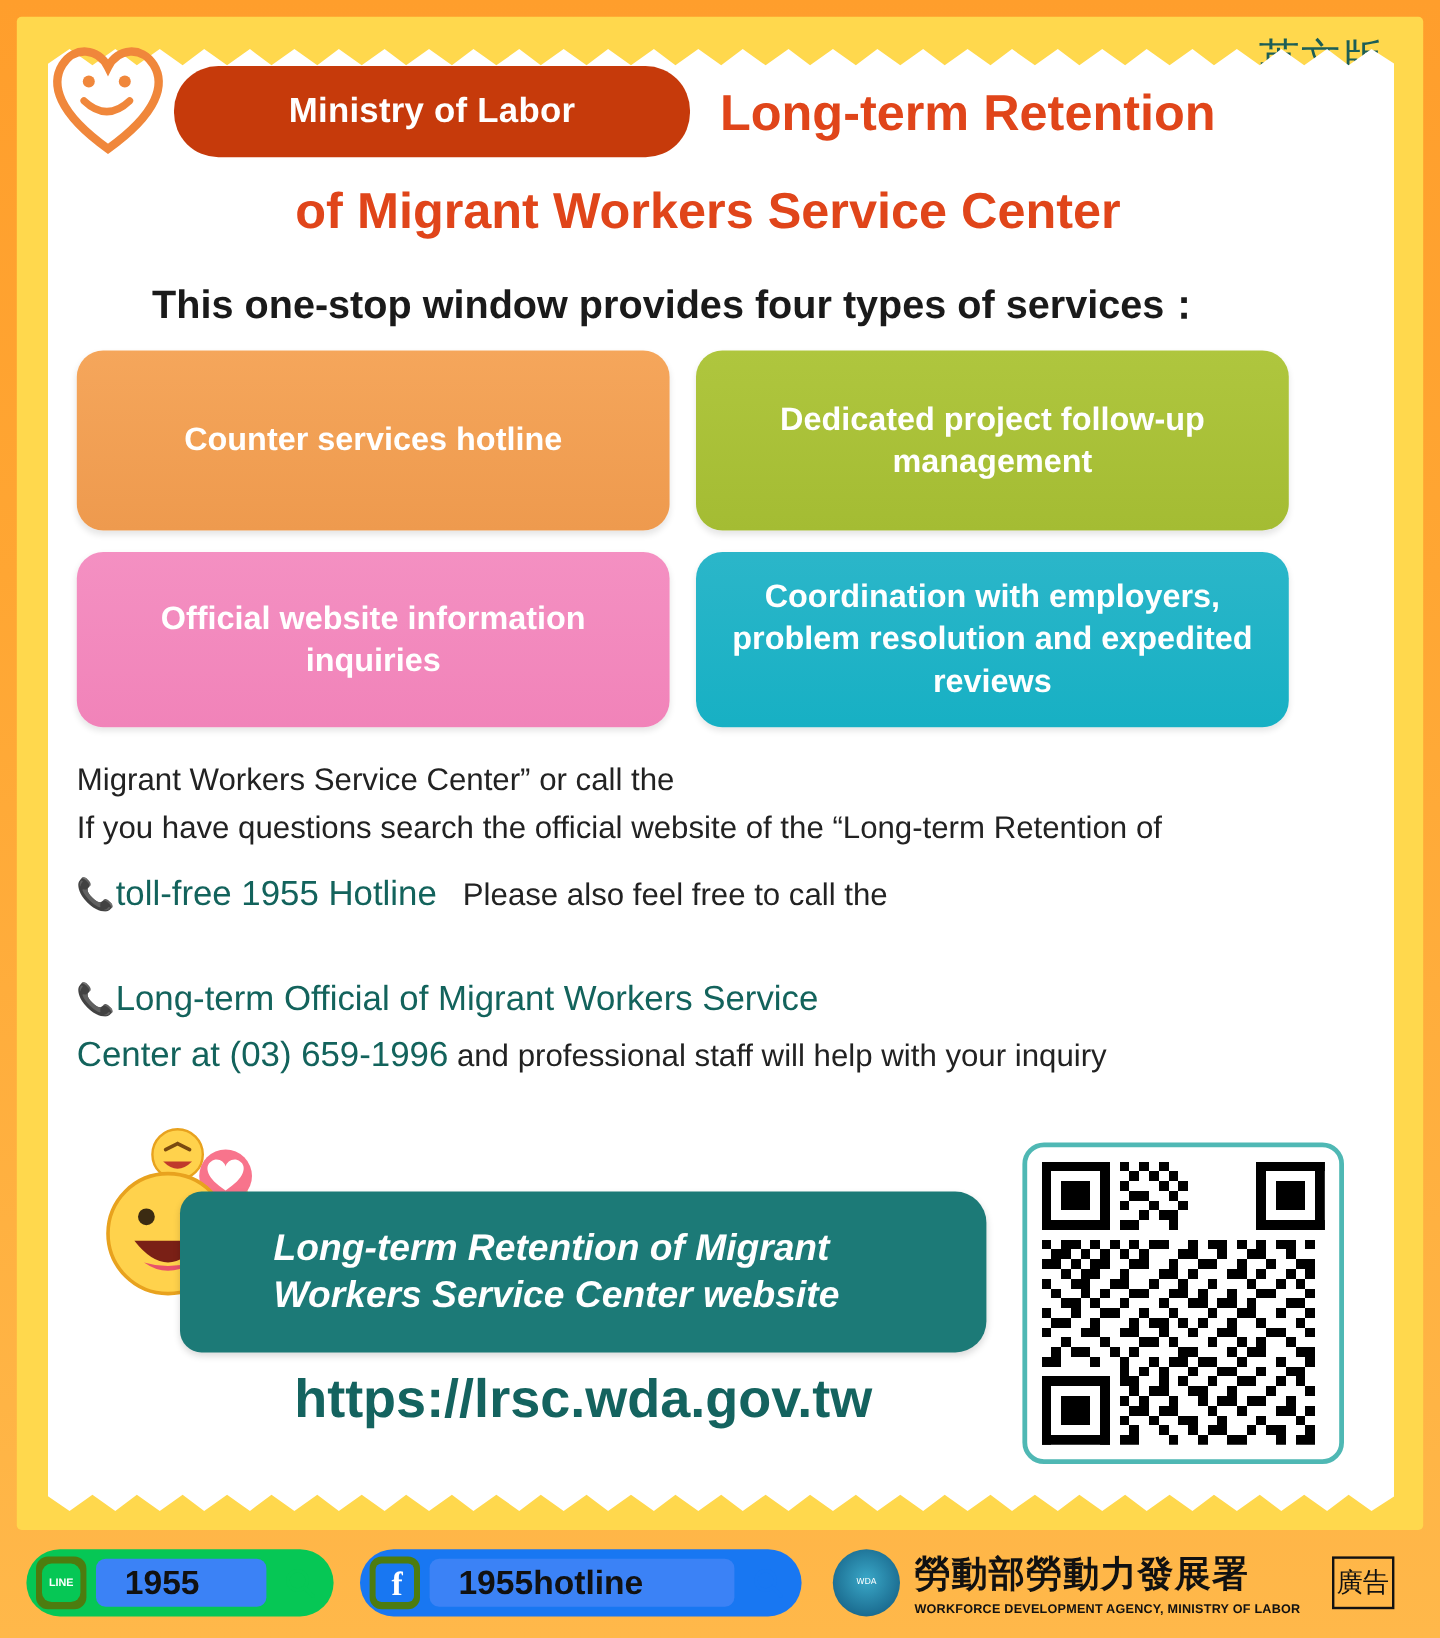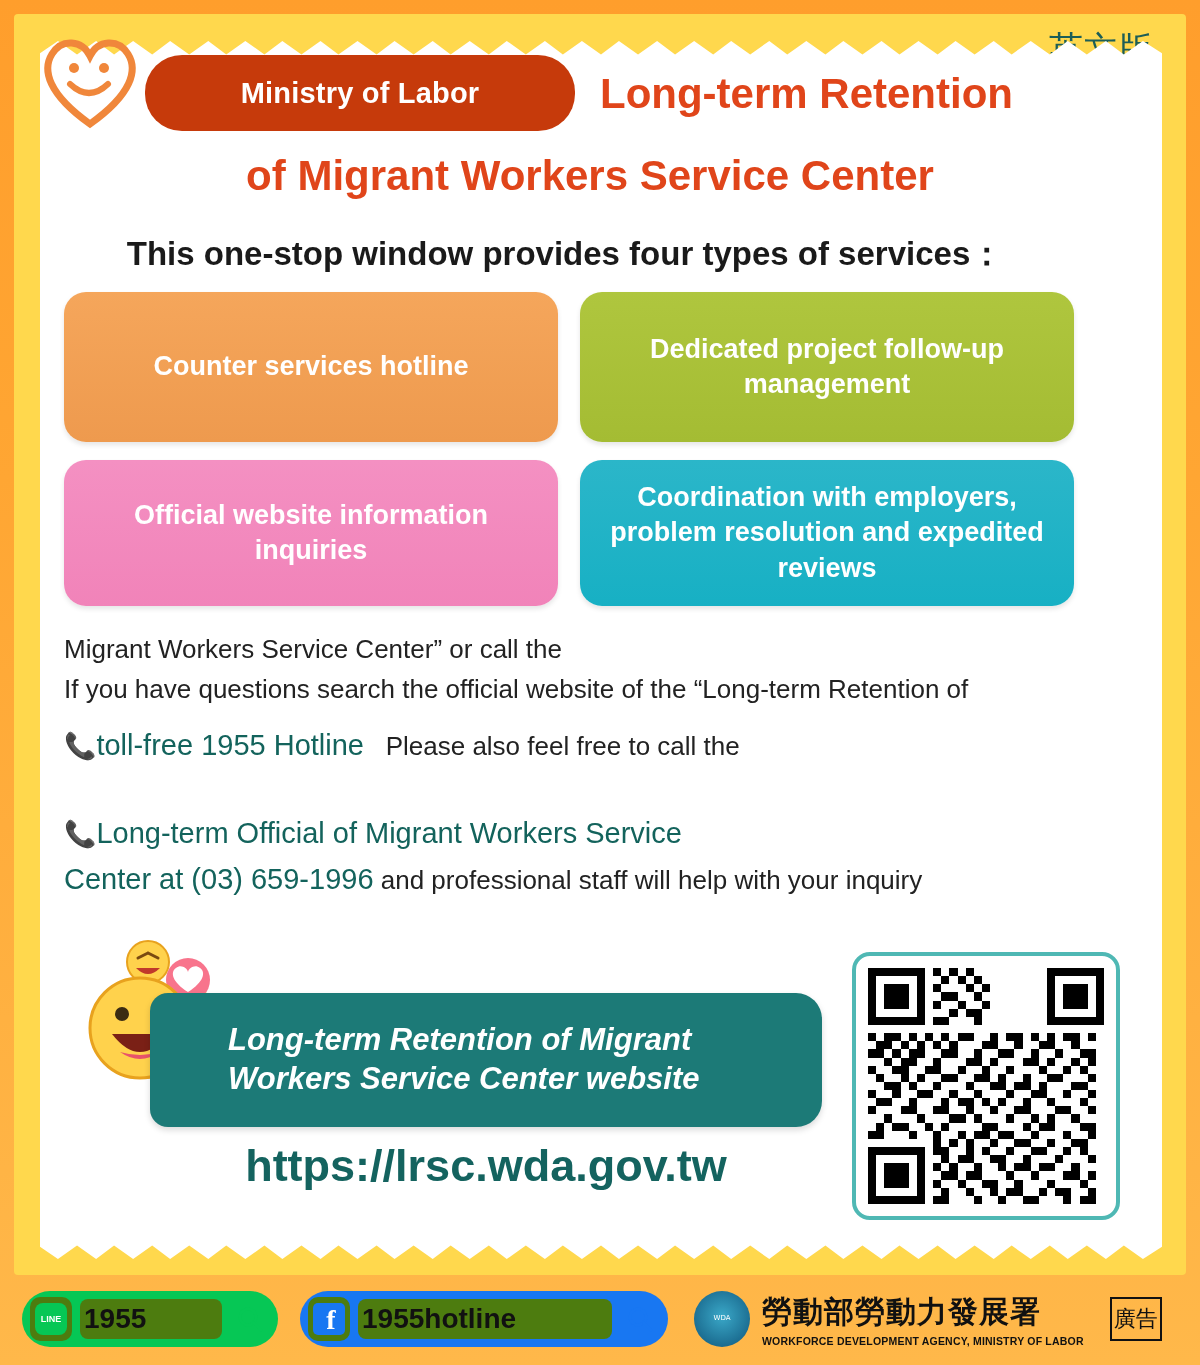--- a/index.html
+++ b/index.html
@@ -142,22 +142,22 @@
   .line-chip {
     margin-left: 22px; width: 256px; height: 56px;
     background: #06C755; border-radius: 28px;
     display: flex; align-items: center; padding: 0 8px; gap: 8px;
   }
   .chip-ico {
     width: 42px; height: 44px; border-radius: 10px; background: #4d7c0f;
     display: flex; align-items: center; justify-content: center;
   }
   .chip-field {
-    flex: 1; height: 40px; background: #4d7c0f; border-radius: 8px;
-    display: flex; align-items: center; padding-left: 4px;
+    flex: 1; height: 40px; background: #3b82f6; border-radius: 8px;
+    display: flex; align-items: center; padding-left: 24px;
     font-size: 28px; font-weight: bold; color: #111;
   }
   .chip-search { width: 40px; display: flex; align-items: center; justify-content: center; }
   .fb-chip {
     margin-left: 22px; width: 368px; height: 56px;
     background: #1877F2; border-radius: 28px;
     display: flex; align-items: center; padding: 0 8px; gap: 8px;
   }
   .wda {
     margin-left: 26px; display: flex; align-items: center; gap: 12px;

